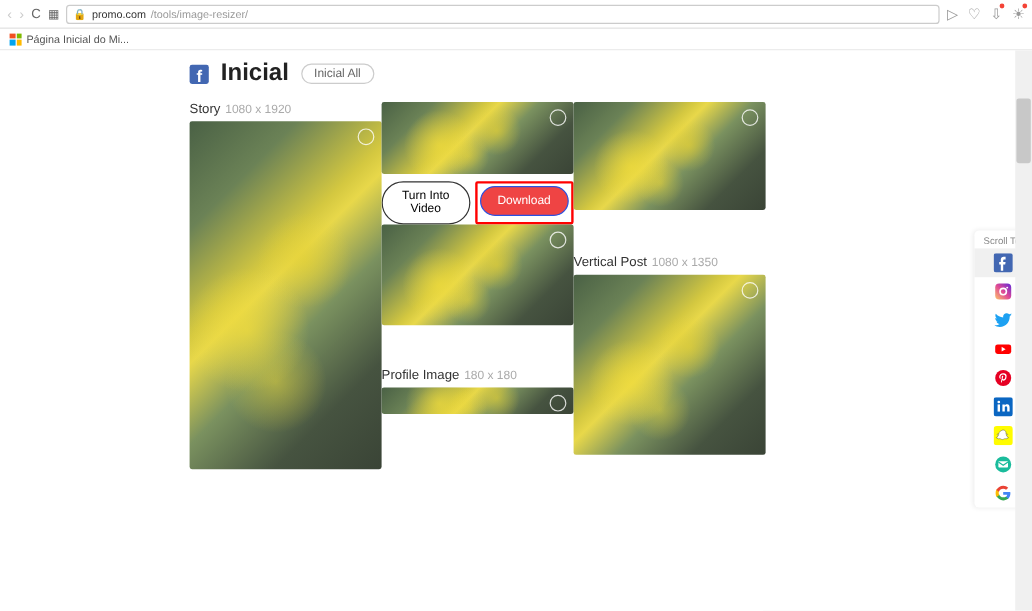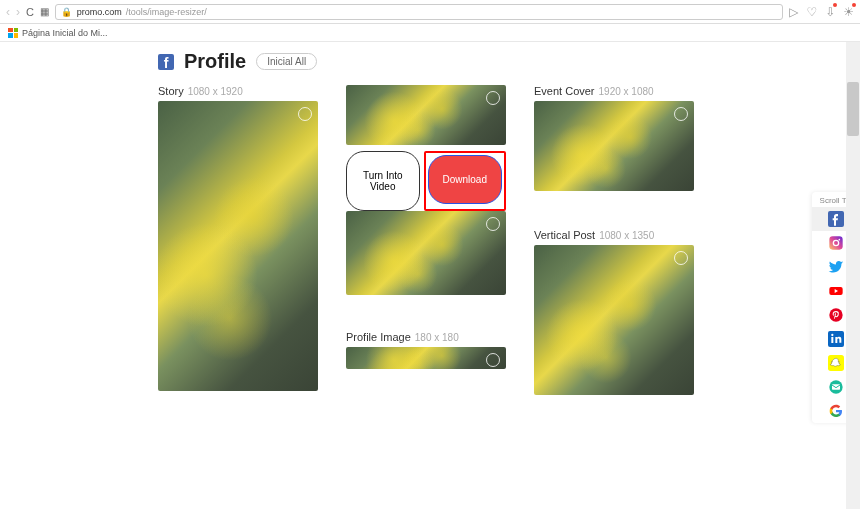--- a/index.html
+++ b/index.html
@@ -22,29 +22,29 @@
 .ms-logo span:nth-child(2){background:#7fba00}
 .ms-logo span:nth-child(3){background:#00a4ef}
 .ms-logo span:nth-child(4){background:#ffb900}
 .content{background:#fff;height:calc(100% - 42px);overflow:hidden;position:relative}
 .main-container{padding:8px 158px 0}
 .section-header{display:flex;align-items:center;gap:10px;margin-bottom:12px}
 .fb-icon{width:16px;height:16px;background:#4267B2;border-radius:2px;display:flex;align-items:flex-end;justify-content:center;color:#fff;font-weight:bold;font-size:14px;line-height:14px}
 .section-title{font-size:20px;font-weight:600;color:#222}
 .select-all{border:1px solid #ccc;border-radius:14px;padding:2px 10px;font-size:10px;color:#666;background:#fff;cursor:pointer}
 .subtitle{font-size:12px;color:#333;margin-bottom:24px}
-.cards-row{display:flex;gap:28px}
+.cards-row{display:flex;}
 .col{display:flex;flex-direction:column}
 .card-label{font-size:11px;color:#333;margin-bottom:4px}
 .card-dim{font-size:10px;color:#aaa;margin-left:4px}
 .card-img{position:relative;background:linear-gradient(135deg,#4a6145 0%,#6b8256 20%,#d4c840 40%,#e8d84a 45%,#7a915f 60%,#465340 80%,#3a4436 100%);border-radius:2px}
 .card-img::before{content:"";position:absolute;inset:0;background:radial-gradient(circle at 30% 60%,rgba(240,220,60,0.7) 0%,transparent 25%),radial-gradient(circle at 60% 40%,rgba(230,210,50,0.6) 0%,transparent 20%),radial-gradient(circle at 45% 75%,rgba(235,215,55,0.5) 0%,transparent 18%)}
 .circle-sel{position:absolute;top:6px;right:6px;width:14px;height:14px;border:1px solid rgba(255,255,255,0.8);border-radius:50%}
 .btn-row{display:flex;gap:4px;margin-top:6px}
-.btn{border-radius:18px;padding:18px 14px;font-size:10px;cursor:pointer;border:1px solid #333;background:#fff}
+.btn{border-radius:18px;padding:6px 14px;font-size:10px;cursor:pointer;border:1px solid #333;background:#fff}
 .btn-primary{background:#ef4444;color:#fff;border-color:#2952e3}
 .highlight-box{border:2px solid red;padding:2px;border-radius:2px;display:inline-block}
 .side-panel{position:absolute;right:0;top:150px;width:48px;background:#fff;box-shadow:-1px 0 4px rgba(0,0,0,0.08);border-radius:4px 0 0 4px}
 .scroll-label{font-size:8px;color:#888;text-align:center;padding:4px 0 2px}
 .side-item{height:24px;display:flex;align-items:center;justify-content:center;cursor:pointer}
 .side-item.active{background:#f0f0f0}
 .scrollbar{position:absolute;right:0;top:42px;width:14px;height:calc(100% - 42px);background:#f0f0f0}
 .scroll-thumb{position:absolute;right:1px;top:40px;width:12px;height:54px;background:#c8c8c8;border-radius:2px}
 .si-svg{width:16px;height:16px}
 </style>
@@ -76,21 +76,21 @@
       <span></span>
       <span></span>
     </div>
   <span>Página Inicial do Mi...</span>
 </div>
 
 <div class="content">
   <div class="main-container">
     <div class="section-header">
       <div class="fb-icon">f</div>
-      <div class="section-title">Profile</div>
+      <div class="section-title">Inicial</div>
       <button class="select-all">Inicial All</button>
     </div>
 
     <div class="cards-row">
 
       <div class="col" style="width:160px">
         <div class="card-label"><span>Story</span><span class="card-dim">1080 x 1920</span></div>
         <div class="card-img" style="width:160px;height:290px">
             <div class="circle-sel"></div>
           </div>
@@ -109,21 +109,20 @@
         <div class="card-img" style="width:160px;height:84px">
             <div class="circle-sel"></div>
           </div>
         <div class="card-label" style="margin-top:36px"><span>Profile Image</span><span class="card-dim">180 x 180</span></div>
         <div class="card-img" style="width:160px;height:22px">
             <div class="circle-sel"></div>
           </div>
       </div>
 
       <div class="col" style="width:160px">
-        <div class="card-label"><span>Event Cover</span><span class="card-dim">1920 x 1080</span></div>
         <div class="card-img" style="width:160px;height:90px">
             <div class="circle-sel"></div>
           </div>
         <div class="card-label" style="margin-top:38px"><span>Vertical Post</span><span class="card-dim">1080 x 1350</span></div>
         <div class="card-img" style="width:160px;height:150px">
             <div class="circle-sel"></div>
           </div>
       </div>
     </div>
   </div>

